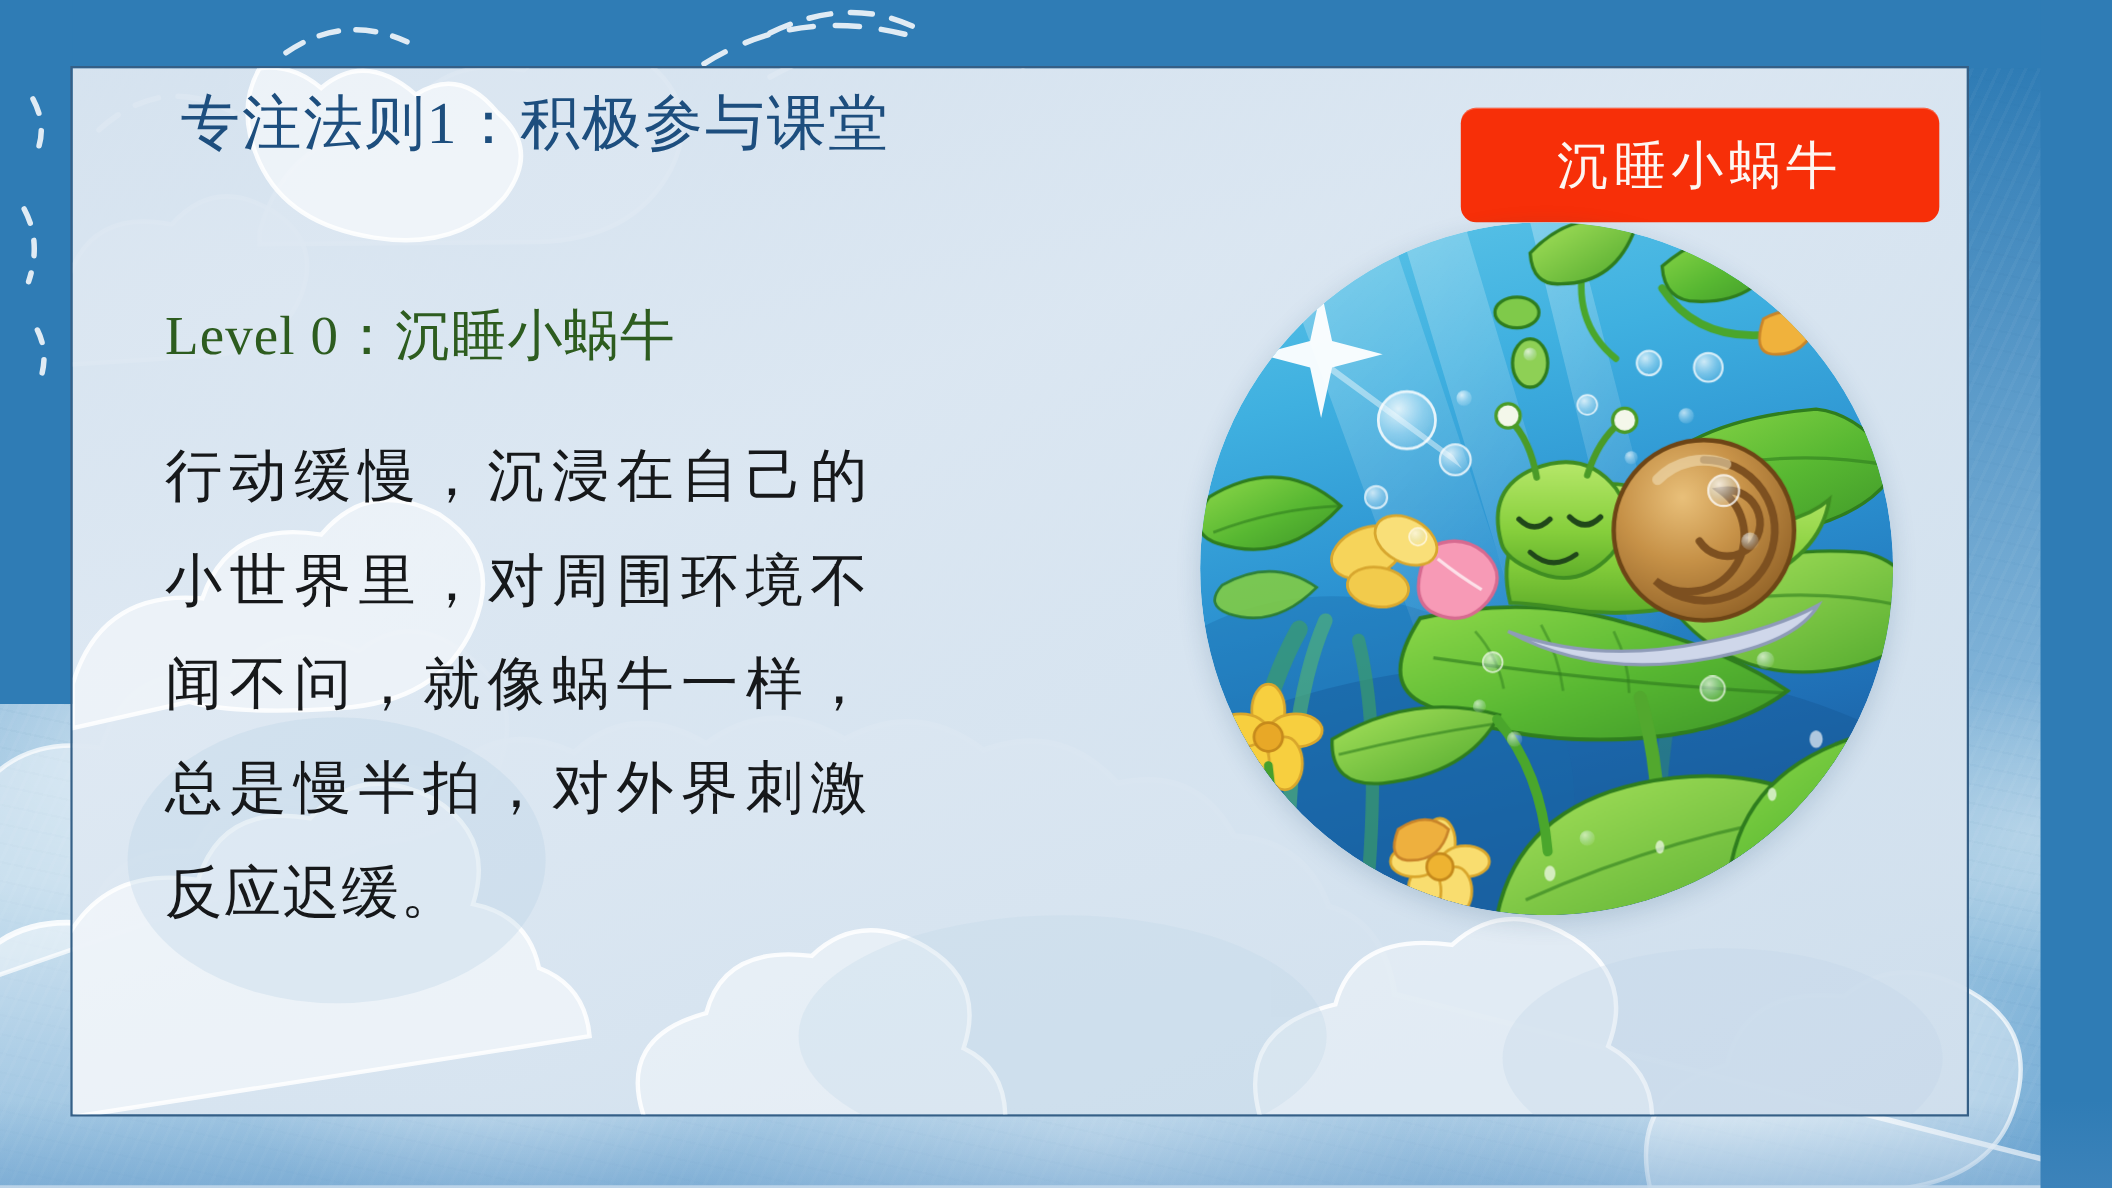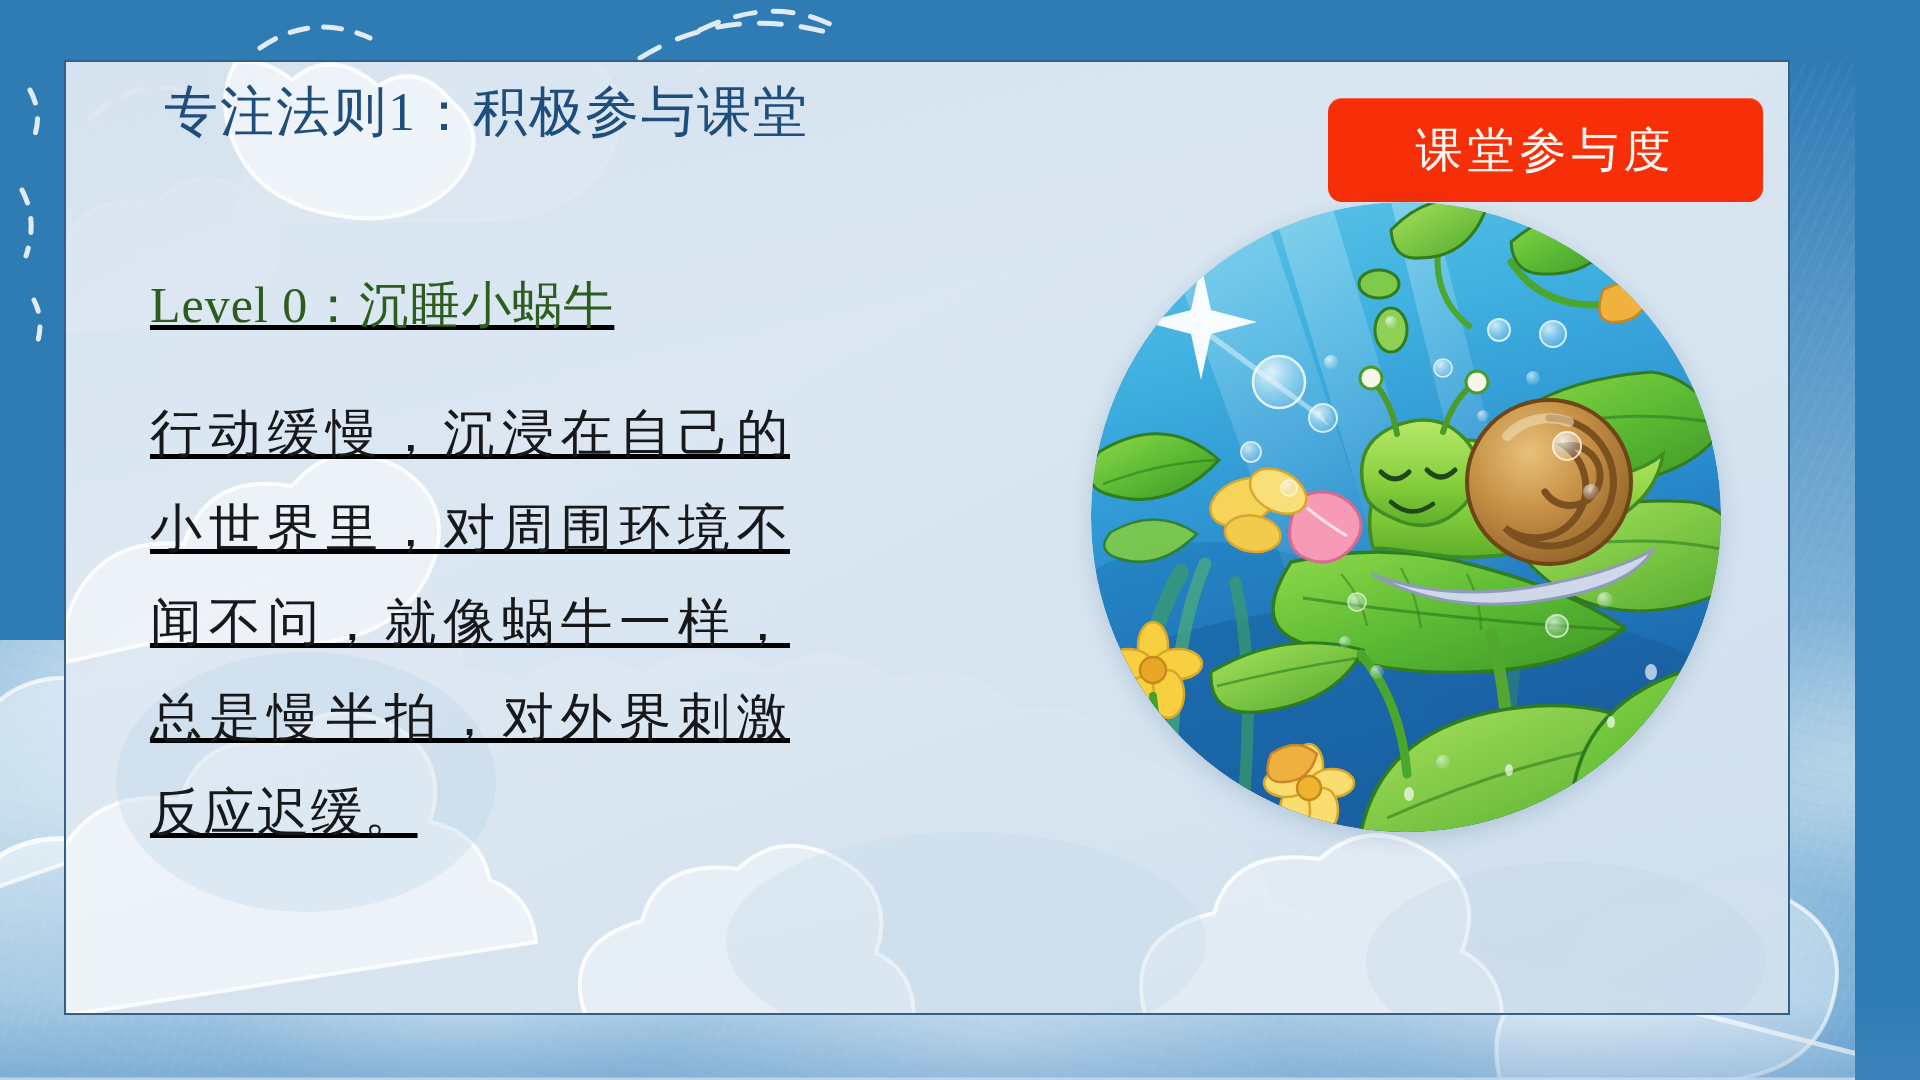--- a/index.html
+++ b/index.html
@@ -155,21 +155,20 @@
     font-family: "Liberation Serif", "DejaVu Serif", serif;
   }
 
   
   #content {
     position: absolute;
     left: 84px;
     top: 210px;
     width: 790px;
     z-index: 6;
-    text-decoration: underline;
   }
   #level-heading {
     font-size: 50px;
     color: #2d5c1f;
     letter-spacing: 1px;
     margin-bottom: 48px;
     font-family: "Liberation Serif", "DejaVu Serif", serif;
     white-space: nowrap;
   }
   #desc {
@@ -292,21 +291,21 @@
       <g opacity="0.30">
         <ellipse cx="240" cy="720" rx="190" ry="130" fill="#b6cfe4"></ellipse>
         <ellipse cx="900" cy="880" rx="240" ry="110" fill="#c0d6e8"></ellipse>
         <ellipse cx="1500" cy="900" rx="200" ry="100" fill="#bfd5e8"></ellipse>
       </g>
     </svg>
 
     <div id="title">专注法则1：积极参与课堂</div>
 
     <div id="badge">
-      <span>课堂参与度</span>
+      <span>沉睡小蜗牛</span>
     </div>
 
     <div id="content">
       <div id="level-heading">Level 0：沉睡小蜗牛</div>
       <div id="desc">行动缓慢，沉浸在自己的小世界里，对周围环境不闻不问，就像蜗牛一样，总是慢半拍，对外界刺激反应迟缓。</div>
     </div>
 
     <div id="illus-wrap">
       <div id="illus">
         <svg width="630" height="630" viewBox="0 0 630 630">

